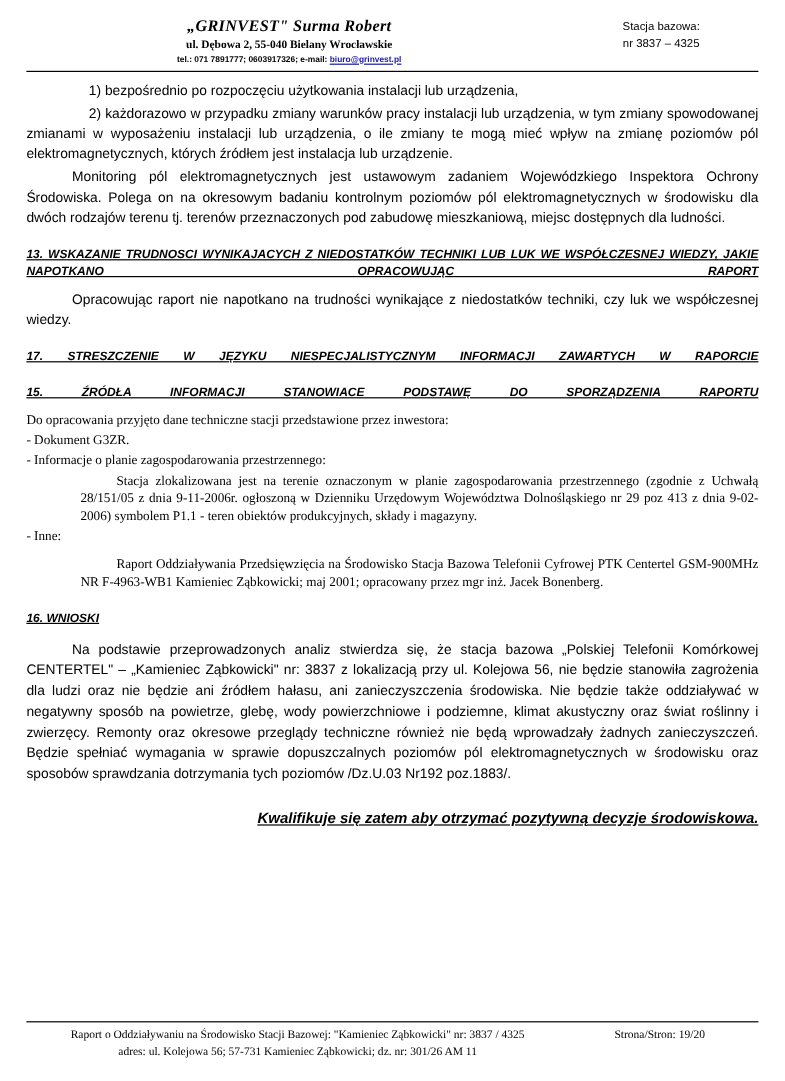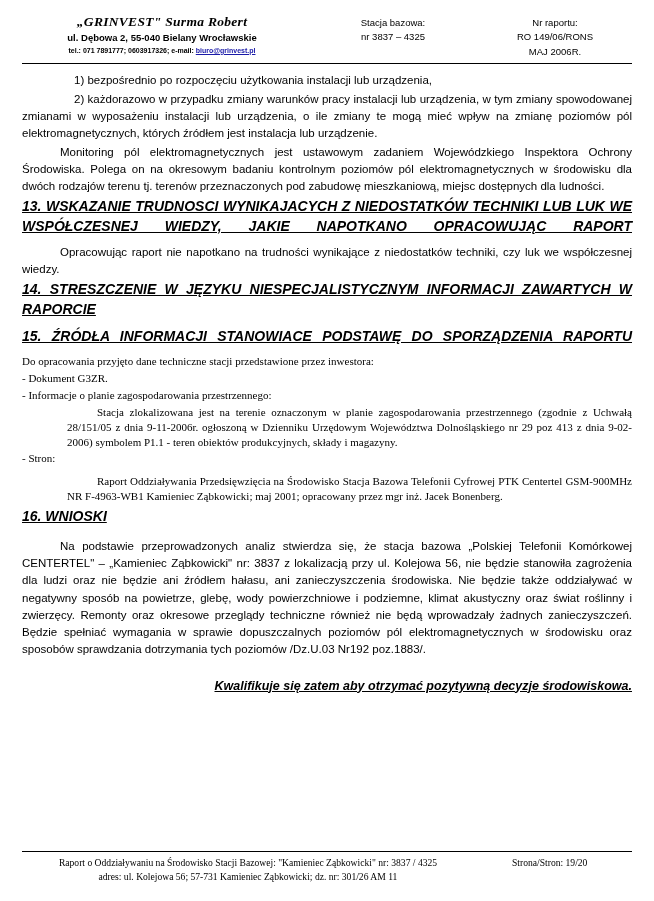--- a/index.html
+++ b/index.html
@@ -36,21 +36,21 @@
   }
   .company-name {
     font-family: "Liberation Serif", serif;
     font-size: 13.5px;
     font-weight: bold;
     font-style: italic;
     letter-spacing: 0.3px;
     line-height: 1.25;
   }
   .company-addr {
-    font-family: Liberation Sans, sans-serif;
+    font-family: Liberation Serif, serif;
     font-size: 9.5px;
     font-weight: bold;
     line-height: 1.35;
     margin-top: 1px;
   }
   .company-contact {
     font-family: "Liberation Sans", sans-serif;
     font-size: 7px;
     font-weight: bold;
     line-height: 1.3;
@@ -84,25 +84,25 @@
     text-align: justify;
   }
   p.para {
     margin: 0 0 3px 0;
     text-align: justify;
   }
   p.indent { text-indent: 38px; }
   p.indent2 { text-indent: 52px; }
 
   h2.section {
-    font-size: 14px;
+    font-size: 10px;
     font-weight: bold;
     font-style: italic;
     text-decoration: underline;
-    margin: 3px 0 8px 0;
+    margin: 16px 0 8px 0;
     line-height: 1.38;
     text-align: justify;
     text-align-last: justify;
   }
   h2.section.left { text-align: right; text-align-last: left; }
 
   .small-serif {
     font-family: "Liberation Serif", serif;
     font-size: 11px;
     line-height: 1.35;
@@ -156,46 +156,41 @@
       <div class="company-name">„GRINVEST" Surma Robert</div>
       <div class="company-addr">ul. Dębowa 2, 55-040 Bielany Wrocławskie</div>
       <div class="company-contact">
         <span>tel.: 071 7891777;  0603917326;  e-mail: </span><span class="mail">biuro@grinvest.pl</span>
       </div>
     </div>
     <div class="header-mid">
       <span class="hl">Stacja bazowa:</span>
       <span class="hl">nr 3837 – 4325</span>
     </div>
-    <div class="header-right">
-      <span class="hl">Nr raportu:</span>
-      <span class="hl">RO 149/06/RONS</span>
-      <span class="hl">MAJ 2006R.</span>
-    </div>
   </div>
 
   <div class="body">
 
     <p class="para indent2">1) bezpośrednio po rozpoczęciu użytkowania instalacji lub urządzenia,</p>
     <p class="para indent2">2) każdorazowo w przypadku zmiany warunków pracy instalacji lub urządzenia, w tym zmiany spowodowanej zmianami w wyposażeniu instalacji lub urządzenia, o ile zmiany te mogą mieć wpływ na zmianę poziomów pól elektromagnetycznych, których źródłem jest instalacja lub urządzenie.</p>
     <p class="para indent">Monitoring pól elektromagnetycznych jest ustawowym zadaniem Wojewódzkiego Inspektora Ochrony Środowiska. Polega on na okresowym badaniu kontrolnym poziomów pól elektromagnetycznych w środowisku dla dwóch rodzajów terenu tj. terenów przeznaczonych pod zabudowę mieszkaniową, miejsc dostępnych dla ludności.</p>
 
     <h2 class="section">13. WSKAZANIE TRUDNOSCI WYNIKAJACYCH Z NIEDOSTATKÓW TECHNIKI LUB LUK WE WSPÓŁCZESNEJ WIEDZY, JAKIE NAPOTKANO OPRACOWUJĄC RAPORT</h2>
     <p class="para indent">Opracowując raport nie napotkano na trudności wynikające z niedostatków techniki, czy luk we współczesnej wiedzy.</p>
 
-    <h2 class="section">14. STRESZCZENIE W JĘZYKU NIESPECJALISTYCZNYM INFORMACJI ZAWARTYCH W RAPORCIE</h2>
+    <h2 class="section">17. STRESZCZENIE W JĘZYKU NIESPECJALISTYCZNYM INFORMACJI ZAWARTYCH W RAPORCIE</h2>
 
     <h2 class="section">15. ŹRÓDŁA INFORMACJI STANOWIACE PODSTAWĘ DO SPORZĄDZENIA RAPORTU</h2>
 
     <div class="small-serif">
       <p>Do opracowania przyjęto dane techniczne stacji przedstawione przez inwestora:</p>
       <p>- Dokument G3ZR.</p>
       <p>- Informacje o planie zagospodarowania przestrzennego:</p>
       <p class="ind justify-block">Stacja zlokalizowana jest na terenie oznaczonym  w planie zagospodarowania przestrzennego (zgodnie z Uchwałą 28/151/05  z dnia 9-11-2006r. ogłoszoną w Dzienniku Urzędowym Województwa Dolnośląskiego nr 29 poz 413 z dnia 9-02-2006) symbolem P1.1 - teren obiektów produkcyjnych, składy i magazyny.</p>
-      <p>- Stron:</p>
+      <p>- Inne:</p>
       <div class="gap-sm"></div>
       <p class="ind justify-block">Raport Oddziaływania Przedsięwzięcia na Środowisko Stacja Bazowa Telefonii Cyfrowej PTK Centertel GSM-900MHz  NR  F-4963-WB1  Kamieniec Ząbkowicki;  maj 2001;  opracowany przez mgr inż. Jacek Bonenberg.</p>
     </div>
 
     <h2 class="section left">16. WNIOSKI</h2>
     <p class="concl indent">Na podstawie przeprowadzonych analiz stwierdza się, że stacja bazowa „Polskiej Telefonii Komórkowej CENTERTEL" – „Kamieniec Ząbkowicki" nr: 3837  z lokalizacją przy ul. Kolejowa 56, nie będzie stanowiła zagrożenia dla ludzi oraz nie będzie ani źródłem hałasu, ani zanieczyszczenia środowiska. Nie będzie także oddziaływać w negatywny sposób na powietrze, glebę, wody powierzchniowe i podziemne, klimat akustyczny oraz świat roślinny i zwierzęcy. Remonty oraz okresowe przeglądy techniczne również nie będą wprowadzały żadnych zanieczyszczeń. Będzie spełniać wymagania w sprawie dopuszczalnych poziomów pól elektromagnetycznych w środowisku oraz sposobów sprawdzania dotrzymania tych poziomów /Dz.U.03 Nr192 poz.1883/.</p>
 
     <div class="final">Kwalifikuje się zatem aby otrzymać pozytywną decyzje środowiskowa.</div>
   </div>
 

